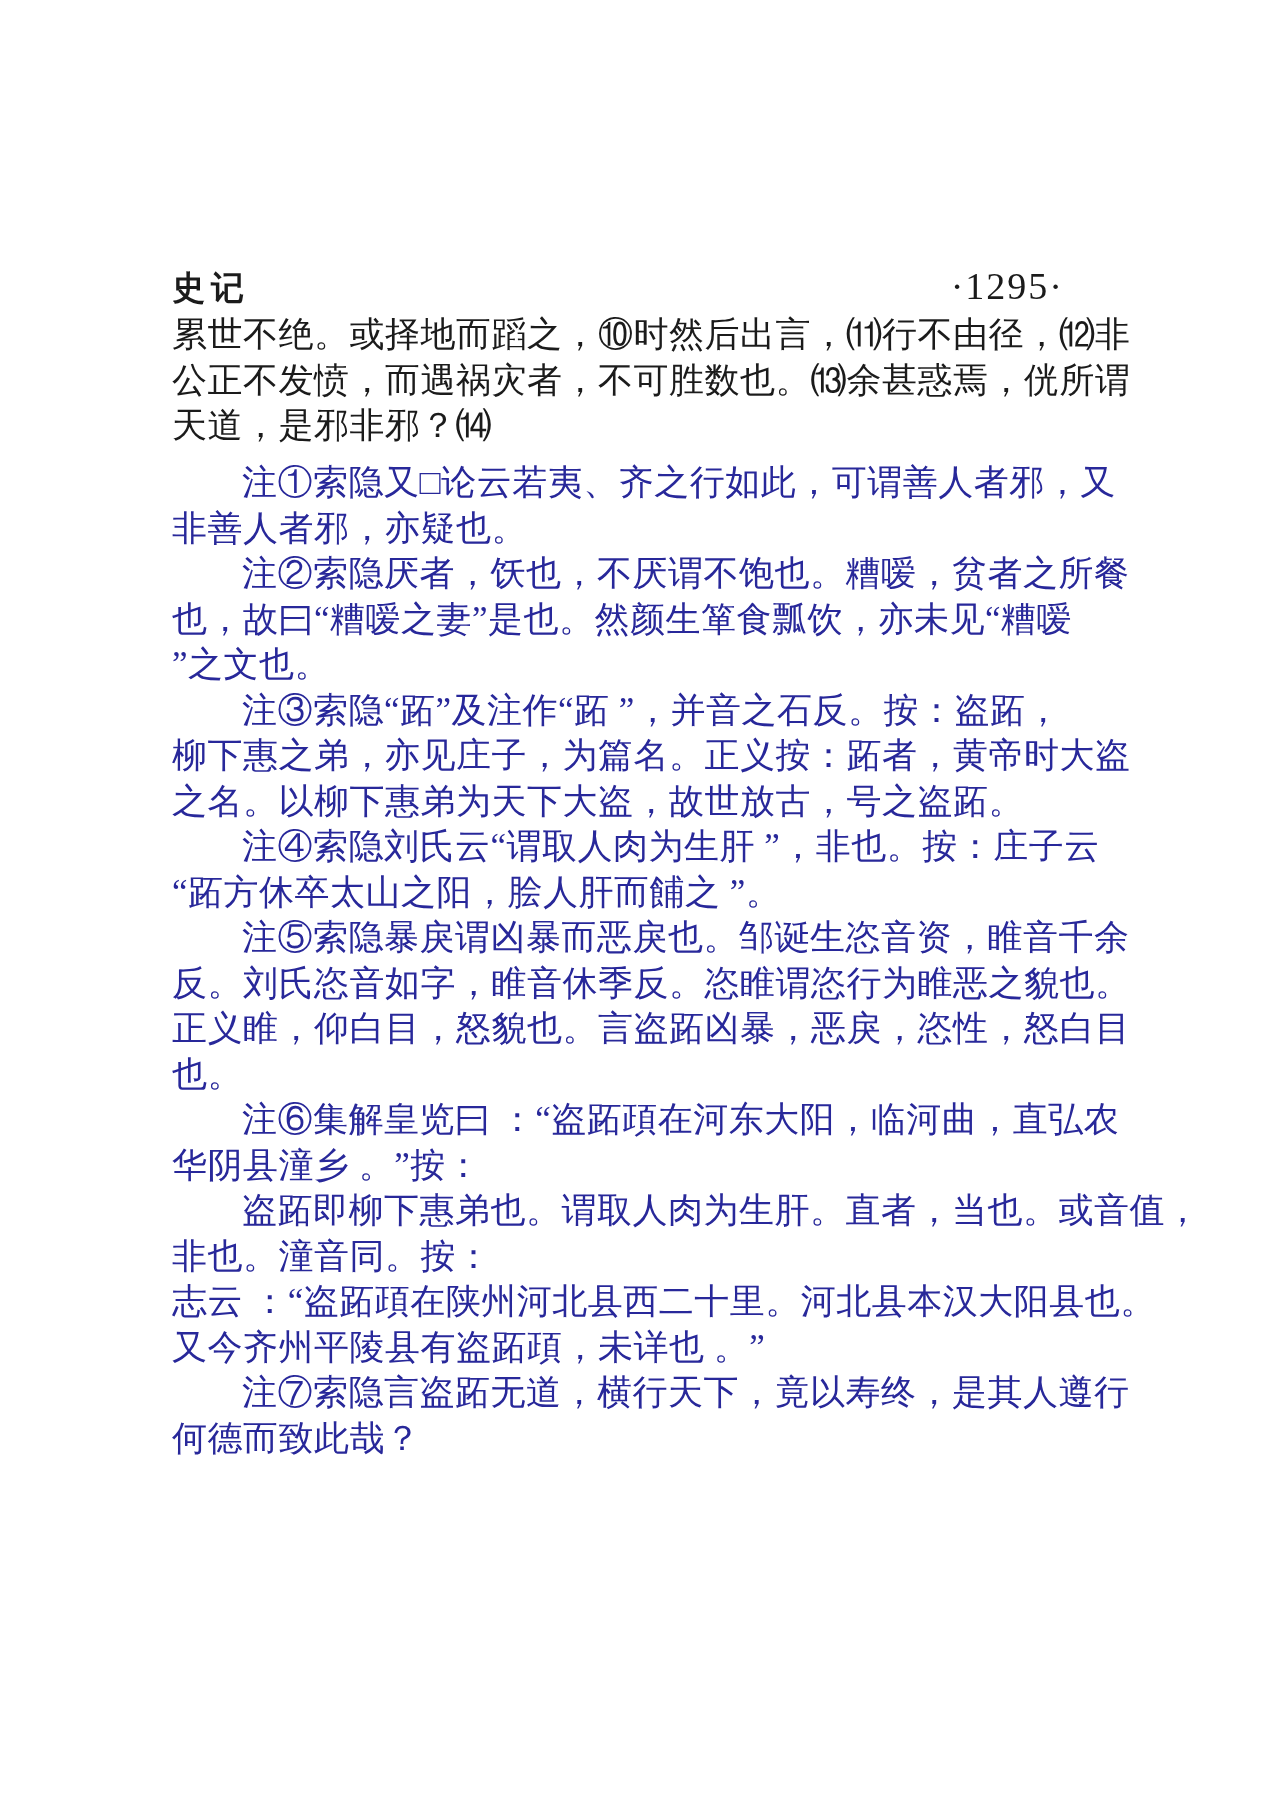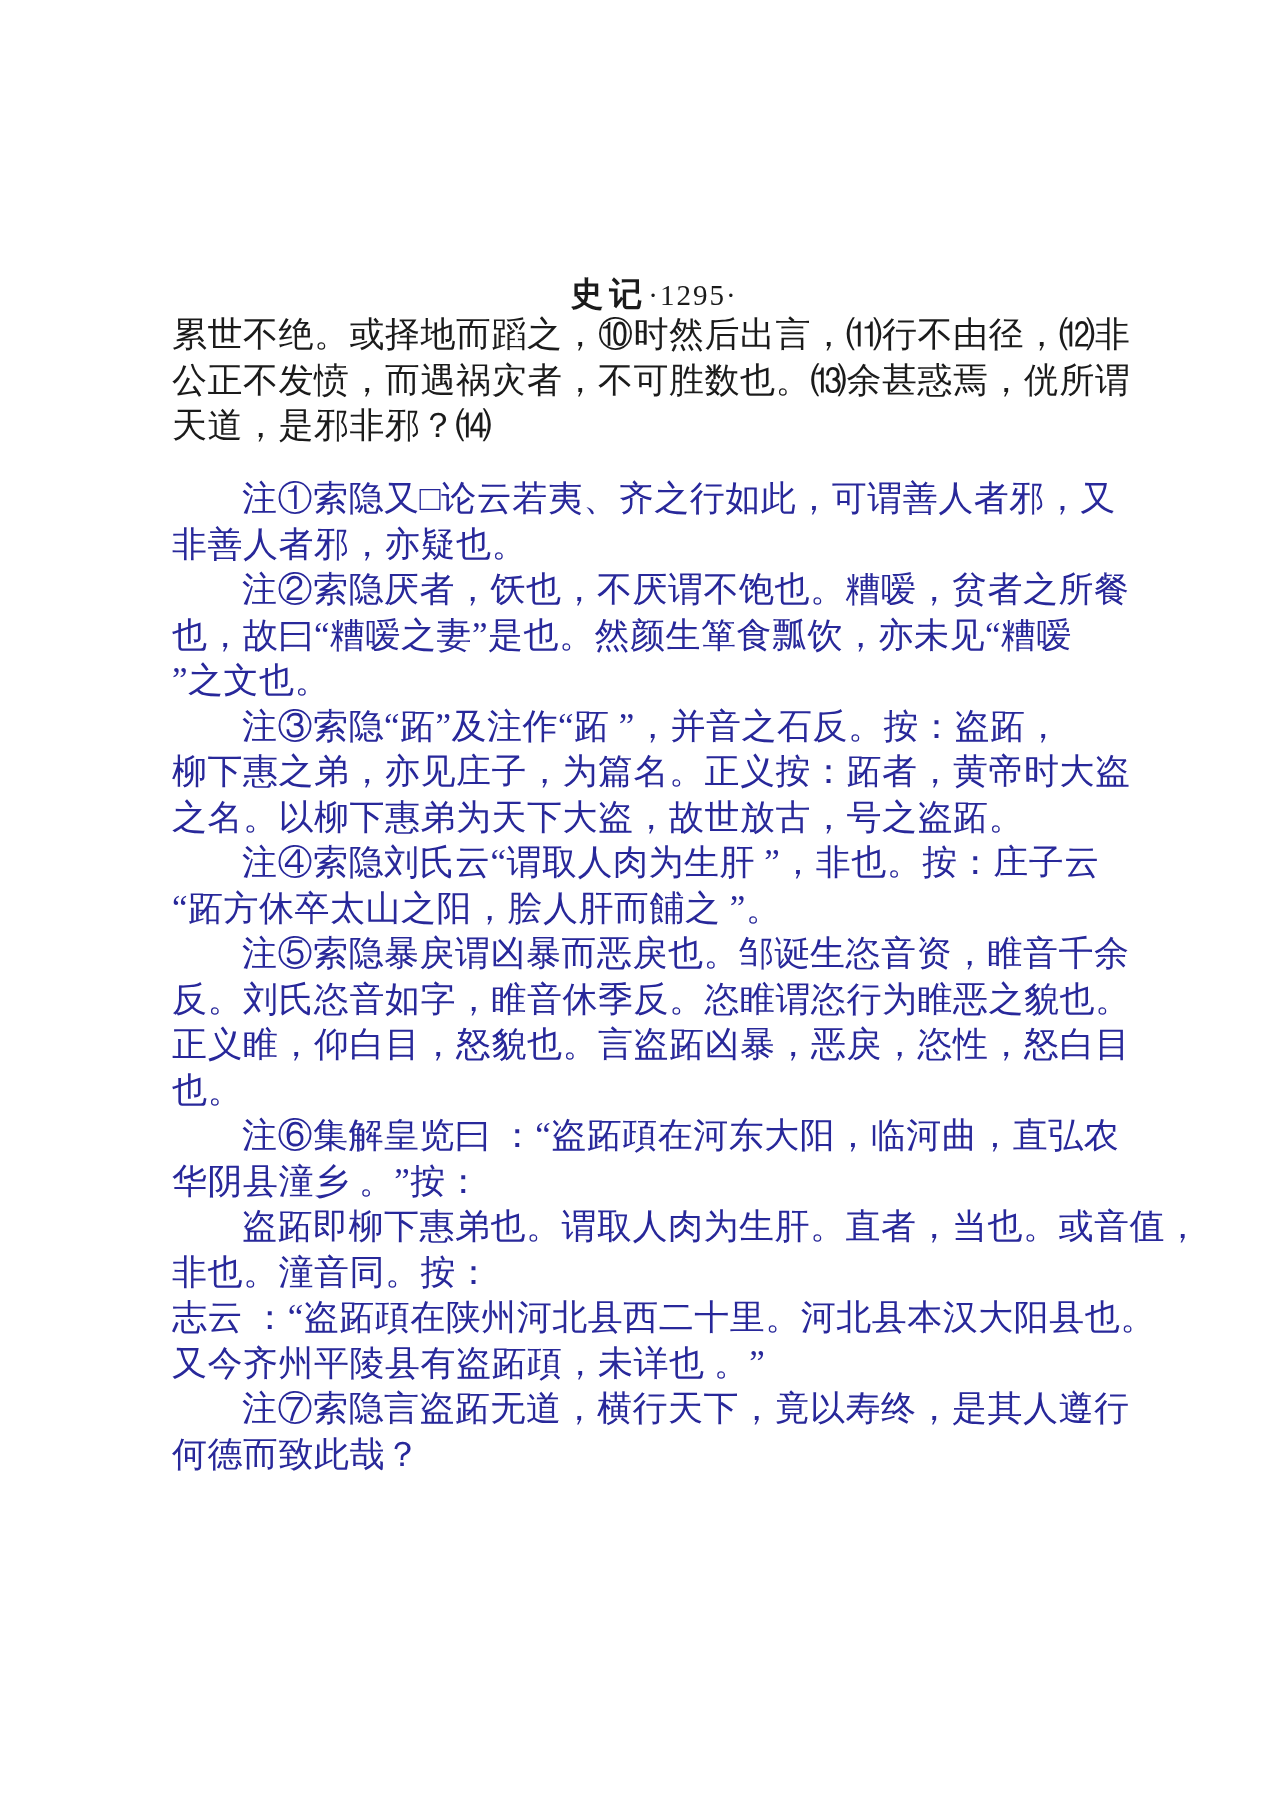--- a/index.html
+++ b/index.html
@@ -16,51 +16,50 @@
     overflow: hidden;
   }
   .page {
     position: relative;
     width: 1283px;
     height: 1795px;
     background: var(--background);
   }
   .page-header {
     position: absolute;
-    top: 276px;
+    top: 268px;
     left: 172px;
     width: 892px;
     display: flex;
-    justify-content: center;
+    justify-content: space-between;
     align-items: baseline;
     color: var(--main-text);
-    margin-left: 36px;
   }
   .book-title {
     font-size: 33px;
     line-height: 36px;
     letter-spacing: 6px;
     font-weight: bold;
   }
   .page-number {
-    font-size: 29px;
+    font-size: 38px;
     line-height: 36px;
     letter-spacing: 2px;
     font-weight: normal;
   }
   .main-text {
     position: absolute;
     top: 312px;
     left: 172px;
     width: 960px;
     color: var(--main-text);
   }
   .notes {
     position: absolute;
-    top: 476px;
+    top: 460px;
     left: 172px;
     width: 960px;
     color: var(--note-text);
   }
   .line {
     font-size: 35px;
     line-height: 45.5px;
     white-space: nowrap;
     letter-spacing: 0.5px;
   }

